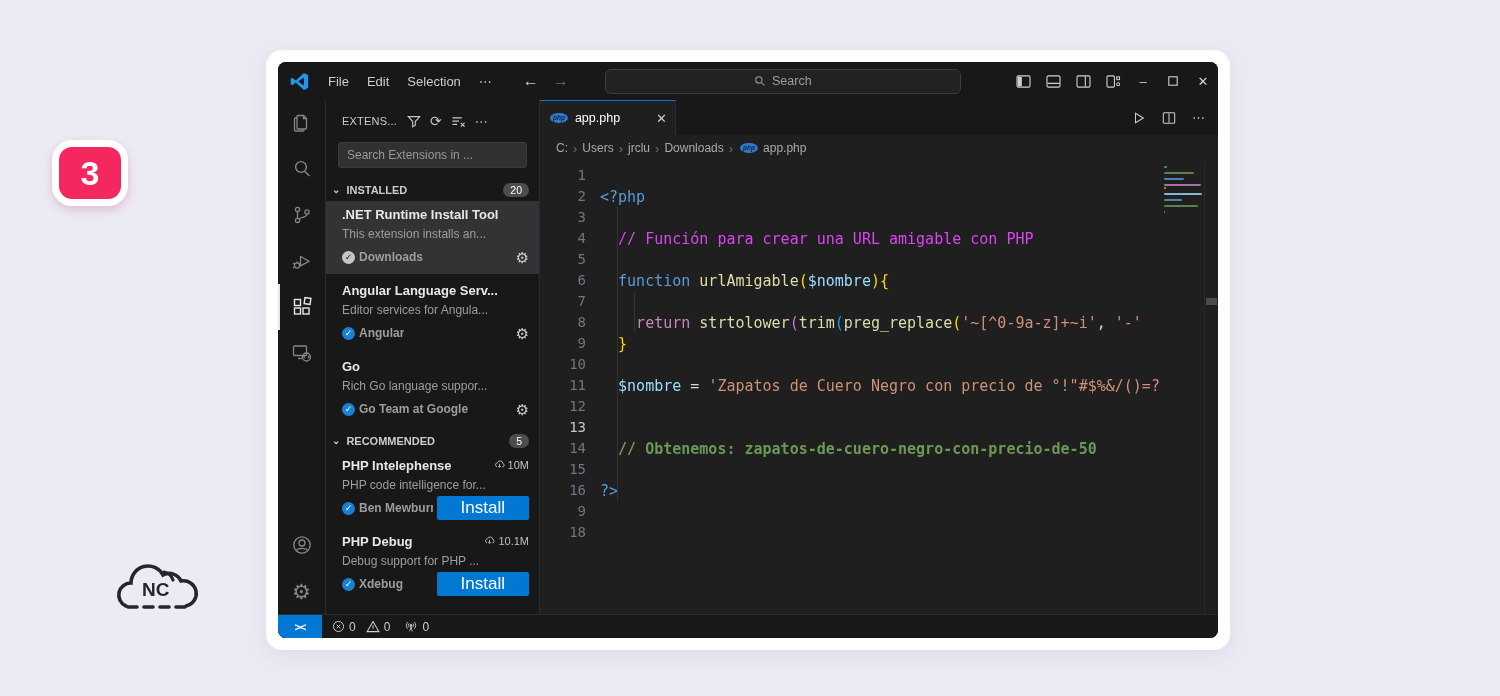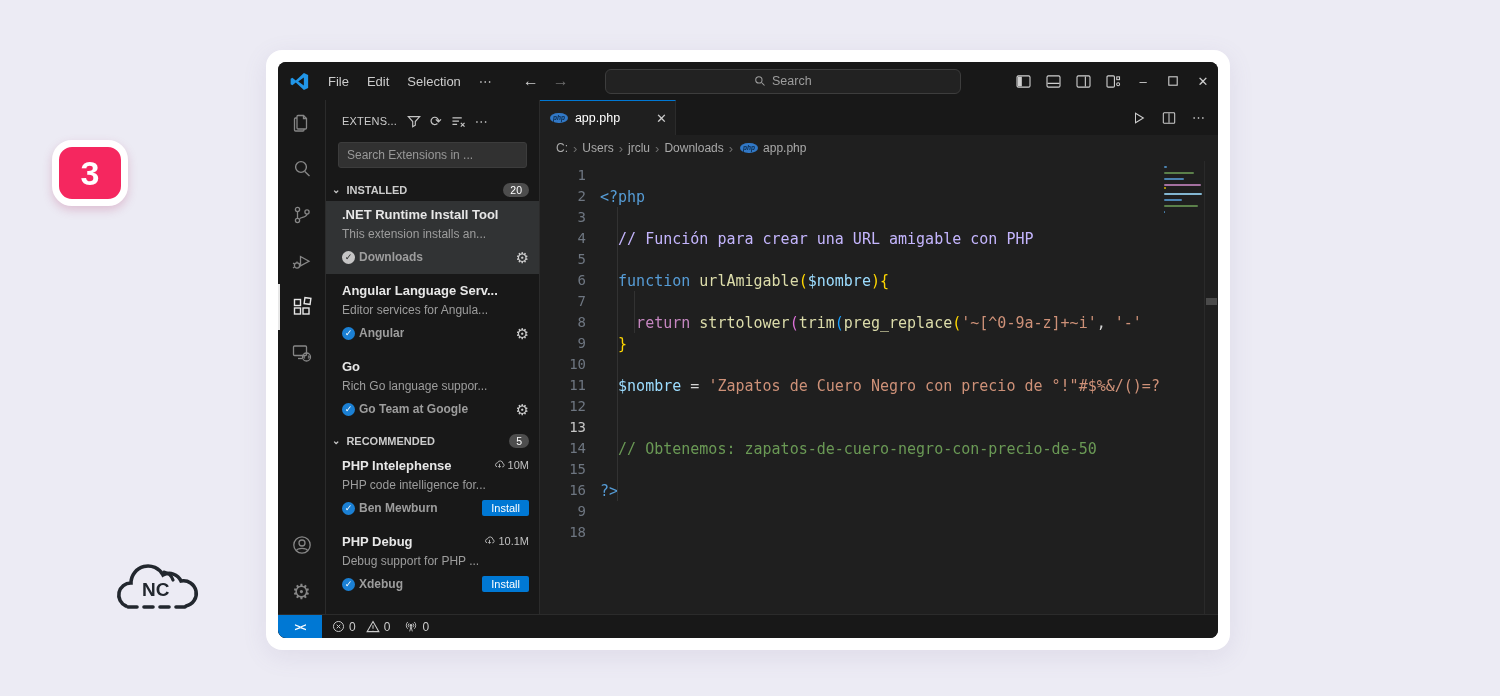--- a/index.html
+++ b/index.html
@@ -63,22 +63,22 @@
   .ext-item.selected { background:#313334; }
   .ext-row1 { display:flex; align-items:baseline; gap:6px; height:20px; }
   .ext-name { font-size:13px; font-weight:bold; color:#e7e7e7; white-space:nowrap; overflow:hidden; flex:0 1 auto; }
   .ext-dl { margin-left:auto; font-size:11px; color:#c0c0c0; white-space:nowrap; display:flex; gap:3px; align-items:center; }
   .ext-desc { height:19px; font-size:12px; color:#9d9d9d; white-space:nowrap; overflow:hidden; }
   .ext-foot { height:22px; display:flex; align-items:center; gap:4px; }
   .pub-badge { width:13px; height:13px; border-radius:50%; display:flex; align-items:center; justify-content:center;
     font-size:9px; color:#1e1e1e; flex:0 0 auto; }
   .pub-name { font-size:12px; color:#9d9d9d; font-weight:bold; white-space:nowrap; overflow:hidden; }
   .ext-gear { margin-left:auto; color:#cccccc; font-size:15px; line-height:1; }
-  .install-btn { margin-left:auto; background:#0078D4; color:#ffffff; font-size:11px;
-    border-radius:2px; padding:2px 9px; border:none; }
+  .install-btn { margin-left:auto; background:#0078D4; color:#ffffff; font-size:17px;
+    border-radius:2px; padding:2px 24px; border:none; }
 
   
   .editor { flex:1 1 auto; display:flex; flex-direction:column; min-width:0; background:#1f1f1f;justify-content:flex-end; }
   .tabbar { height:35px; background:#181818; display:flex; align-items:stretch; flex:0 0 auto; }
   .tab { width:136px; background:#1f1f1f; border-top:1.5px solid #0078d4; border-right:1px solid #2b2b2b;
     display:flex; align-items:center; gap:7px; padding:0 8px 0 10px; }
   .tab-label { color:#ffffff; font-size:12.5px; flex:1; }
   .tab-close { color:#cccccc; font-size:13px; }
   .php-chip { background:#3178c6; color:#0b2a4a; font-size:6.5px; font-weight:bold; font-style:italic;
     border-radius:50%; padding:2px 3px; line-height:1; flex:0 0 auto; }
@@ -402,31 +402,31 @@
               <div>16</div>
               <div>9</div>
               <div>18</div>
             </div>
           <div class="code-col" id="code-col">
             <div class="indent-guide" style="left:31px; top:46px; height:294px;"></div>
             <div class="indent-guide" style="left:48px; top:130px; height:42px;"></div>
           <div class="code-line"></div>
               <div class="code-line"><span style="color: rgb(86, 156, 214);">&lt;?php</span></div>
               <div class="code-line"></div>
-              <div class="code-line"><span style="color: #c4b5fd;">  // Función para crear una URL amigable con PHP</span></div>
+              <div class="code-line"><span style="color: #d946ef;">  // Función para crear una URL amigable con PHP</span></div>
               <div class="code-line"></div>
               <div class="code-line"><span style="color: rgb(86, 156, 214);">  function </span><span style="color: rgb(220, 220, 170);">urlAmigable</span><span style="color: rgb(255, 215, 0);">(</span><span style="color: rgb(156, 220, 254);">$nombre</span><span style="color: rgb(255, 215, 0);">){</span></div>
               <div class="code-line"></div>
               <div class="code-line"><span style="color: rgb(197, 134, 192);">    return </span><span style="color: rgb(220, 220, 170);">strtolower</span><span style="color: rgb(218, 112, 214);">(</span><span style="color: rgb(220, 220, 170);">trim</span><span style="color: rgb(23, 159, 255);">(</span><span style="color: rgb(220, 220, 170);">preg_replace</span><span style="color: rgb(255, 215, 0);">(</span><span style="color: rgb(206, 145, 120);">'~[^0-9a-z]+~i'</span><span style="color: rgb(212, 212, 212);">, </span><span style="color: rgb(206, 145, 120);">'-'</span></div>
               <div class="code-line"><span style="color: rgb(255, 215, 0);">  }</span></div>
               <div class="code-line"></div>
               <div class="code-line"><span style="color: rgb(156, 220, 254);">  $nombre</span><span style="color: rgb(212, 212, 212);"> = </span><span style="color: rgb(206, 145, 120);">'Zapatos de Cuero Negro con precio de °!"#$%&amp;/()=?</span></div>
               <div class="code-line"></div>
               <div class="code-line"></div>
-              <div class="code-line"><span style="color: rgb(106, 153, 85);">  // Obtenemos: zapatos-de-cuero-negro-con-precio-de-50</span></div>
+              <div class="code-line"><span style="color: rgb(106, 153, 85); font-weight: bold;">  // Obtenemos: zapatos-de-cuero-negro-con-precio-de-50</span></div>
               <div class="code-line"></div>
               <div class="code-line"><span style="color: rgb(86, 156, 214);">?&gt;</span></div>
               <div class="code-line"></div>
             </div>
         </div>
         <div class="minimap" id="minimap">
             <div class="mm-line" style="width: 0px; background: transparent; opacity: 0.8;"></div>
             <div class="mm-line" style="width: 3.1px; background: rgb(86, 156, 214); opacity: 0.8;"></div>
             <div class="mm-line" style="width: 0px; background: transparent; opacity: 0.8;"></div>
             <div class="mm-line" style="width: 29.76px; background: rgb(106, 153, 85); opacity: 0.8;"></div>

